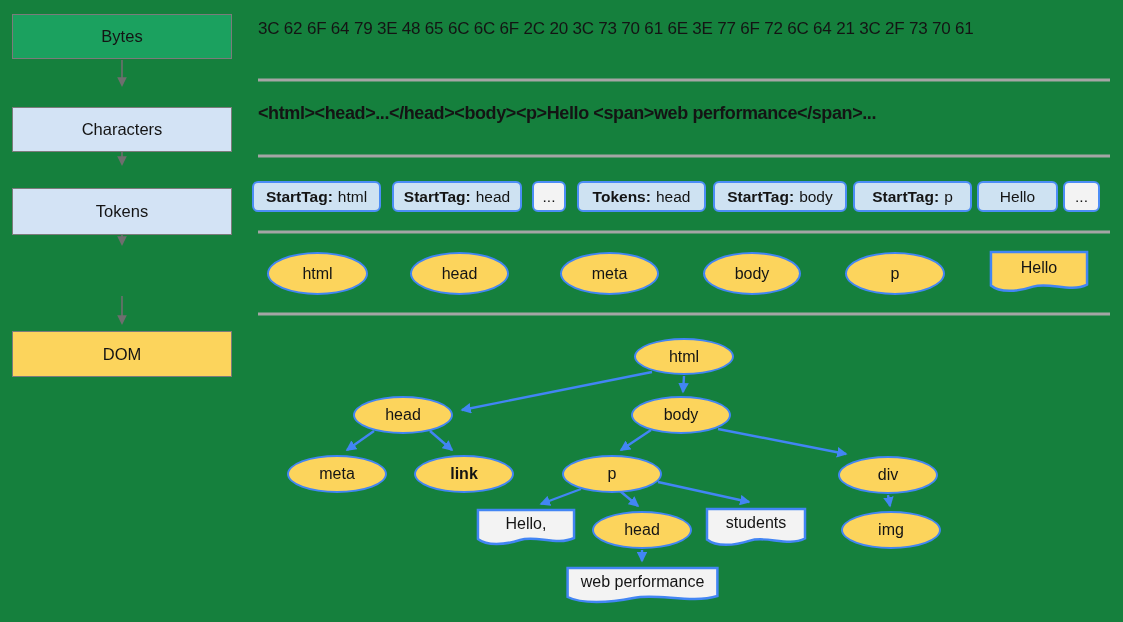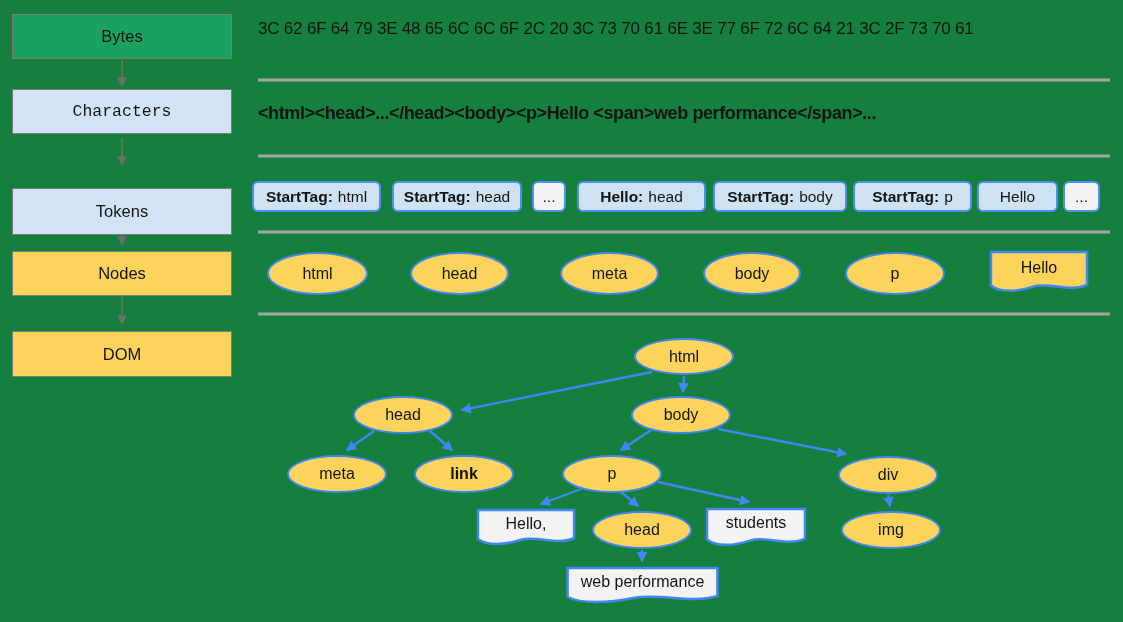--- a/index.html
+++ b/index.html
@@ -94,28 +94,25 @@
       <line x1="620" y1="491" x2="638" y2="506" marker-end="url(#mb)"></line>
       <line x1="658" y1="482" x2="749" y2="502" marker-end="url(#mb)"></line>
       <line x1="642" y1="550" x2="642" y2="561" marker-end="url(#mb)"></line>
       <line x1="888" y1="495" x2="890" y2="506" marker-end="url(#mb)"></line>
     </g>
   </svg>
 
   <div class="stage green" style="top:14px;">
     <span>Bytes</span>
   </div>
-  <div class="stage blue" style="top:89px;font-family:Liberation Mono, monospace;">
+  <div class="stage blue" style="top:107px;">
     <span>Characters</span>
   </div>
   <div class="stage blue" style="top:188px;height:47px;justify-content:center;">
     <span>Tokens</span>
-  </div>
-  <div class="stage yellow" style="top:251px;">
-    <span>Nodes</span>
   </div>
   <div class="stage yellow" style="top:331px;height:46px;">
     <span>DOM</span>
   </div>
 
   <div class="hex">
     <div>3C 62 6F 64 79 3E 48 65 6C 6C 6F 2C 20 3C 73 70 61 6E 3E 77 6F 72 6C 64 21 3C 2F 73 70 61</div>
   </div>
 
   <div class="chars">&lt;html&gt;&lt;head&gt;...&lt;/head&gt;&lt;body&gt;&lt;p&gt;Hello &lt;span&gt;web performance&lt;/span&gt;...</div>
@@ -126,21 +123,21 @@
   </div>
   <div class="token" style="left:392px;width:130px;">
     <span class="prefix">StartTag:</span>
       <span class="val">head</span>
   </div>
   <div class="token light" style="left:532px;width:34px;">
     <span class="prefix"></span>
       <span class="val">...</span>
   </div>
   <div class="token" style="left:577px;width:129px;">
-    <span class="prefix">Hello:</span>
+    <span class="prefix">Tokens:</span>
       <span class="val">head</span>
   </div>
   <div class="token" style="left:713px;width:134px;">
     <span class="prefix">StartTag:</span>
       <span class="val">body</span>
   </div>
   <div class="token" style="left:853px;width:119px;">
     <span class="prefix">StartTag:</span>
       <span class="val">p</span>
   </div>

